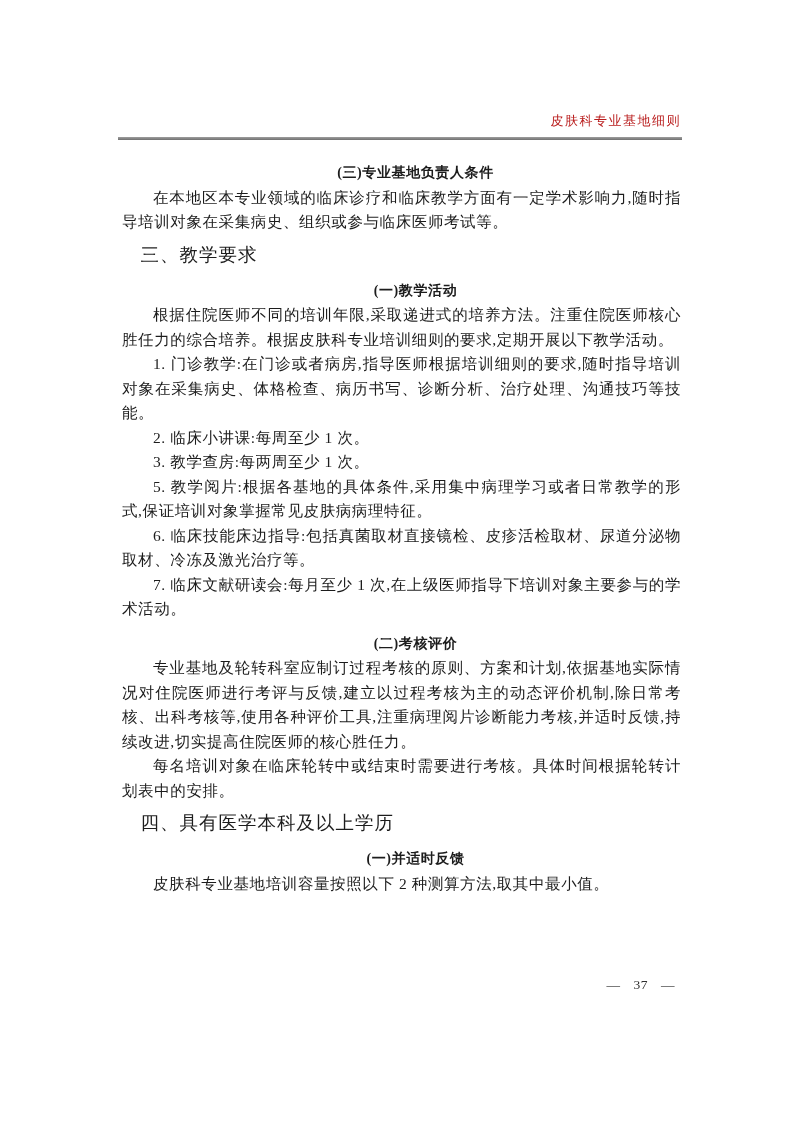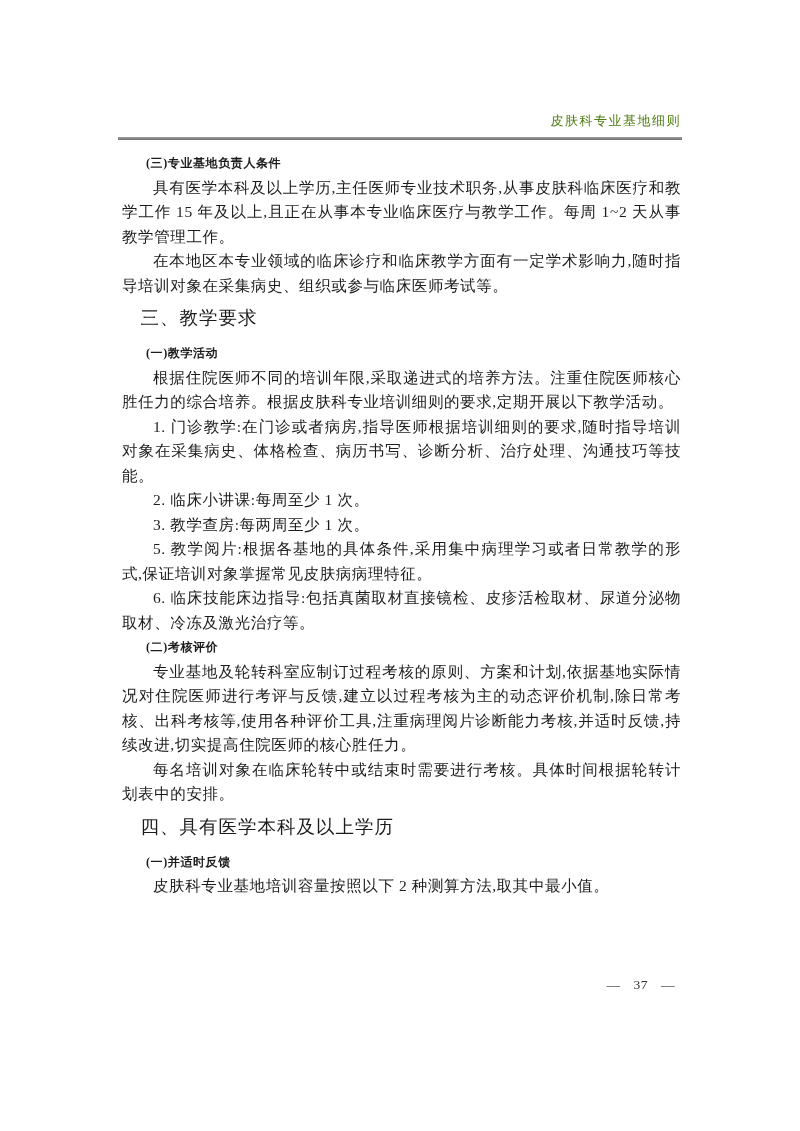--- a/index.html
+++ b/index.html
@@ -18,21 +18,21 @@
   }
   .running-header {
     position: absolute;
     left: 120px;
     right: 119px;
     top: 112px;
     text-align: right;
     font-size: 13px;
     line-height: 18px;
     letter-spacing: 1.5px;
-    color: #4d7c0f;
+    color: #b91c1c;
   }
   .header-rule {
     position: absolute;
     left: 118px;
     right: 118px;
     top: 137px;
     height: 3px;
     background: linear-gradient(#9e9e9e, #6f6f6f);
   }
   .content {
@@ -44,26 +44,27 @@
   .para {
     font-size: 15.5px;
     line-height: 24.5px;
     letter-spacing: 0.6px;
     text-align: justify;
     text-justify: inter-ideograph;
     text-indent: 2em;
     margin: 0;
   }
   .h2 {
-    font-size: 12px;
+    font-size: 14px;
     line-height: 24.5px;
     letter-spacing: 0.6px;
     font-weight: bold;
     text-indent: 2em;
-    margin: 0 0 0 0;
+    margin: 10px 0 0 0;
+    text-align: center;
   }
   .h1 {
     font-size: 18.5px;
     line-height: 28px;
     letter-spacing: 1px;
     font-weight: normal;
     text-indent: 1em;
     margin: 6px 0 9px 0;
   }
   .footer {
@@ -83,30 +84,30 @@
 <body>
 
 <div class="page">
 
   <div class="running-header">皮肤科专业基地细则</div>
 
   <div class="header-rule"></div>
 
   <div class="content">
     <div class="h2">(三)专业基地负责人条件</div>
-    <p class="para">具有医学本科及以上学历,主任医师专业技术职务,从事皮肤科临床医疗和教学工作 15 年及以上,且正在从事本专业临床医疗与教学工作。每周 1~2 天从事教学管理工作。</p>
     <p class="para">在本地区本专业领域的临床诊疗和临床教学方面有一定学术影响力,随时指导培训对象在采集病史、组织或参与临床医师考试等。</p>
     <div class="h1">三、教学要求</div>
     <div class="h2">(一)教学活动</div>
     <p class="para">根据住院医师不同的培训年限,采取递进式的培养方法。注重住院医师核心胜任力的综合培养。根据皮肤科专业培训细则的要求,定期开展以下教学活动。</p>
     <p class="para">1. 门诊教学:在门诊或者病房,指导医师根据培训细则的要求,随时指导培训对象在采集病史、体格检查、病历书写、诊断分析、治疗处理、沟通技巧等技能。</p>
     <p class="para">2. 临床小讲课:每周至少 1 次。</p>
     <p class="para">3. 教学查房:每两周至少 1 次。</p>
     <p class="para">5. 教学阅片:根据各基地的具体条件,采用集中病理学习或者日常教学的形式,保证培训对象掌握常见皮肤病病理特征。</p>
     <p class="para">6. 临床技能床边指导:包括真菌取材直接镜检、皮疹活检取材、尿道分泌物取材、冷冻及激光治疗等。</p>
+    <p class="para">7. 临床文献研读会:每月至少 1 次,在上级医师指导下培训对象主要参与的学术活动。</p>
     <div class="h2">(二)考核评价</div>
     <p class="para">专业基地及轮转科室应制订过程考核的原则、方案和计划,依据基地实际情况对住院医师进行考评与反馈,建立以过程考核为主的动态评价机制,除日常考核、出科考核等,使用各种评价工具,注重病理阅片诊断能力考核,并适时反馈,持续改进,切实提高住院医师的核心胜任力。</p>
     <p class="para">每名培训对象在临床轮转中或结束时需要进行考核。具体时间根据轮转计划表中的安排。</p>
     <div class="h1">四、具有医学本科及以上学历</div>
     <div class="h2">(一)并适时反馈</div>
     <p class="para">皮肤科专业基地培训容量按照以下 2 种测算方法,取其中最小值。</p>
   </div>
 
   <div class="footer">
     <span>—</span>

